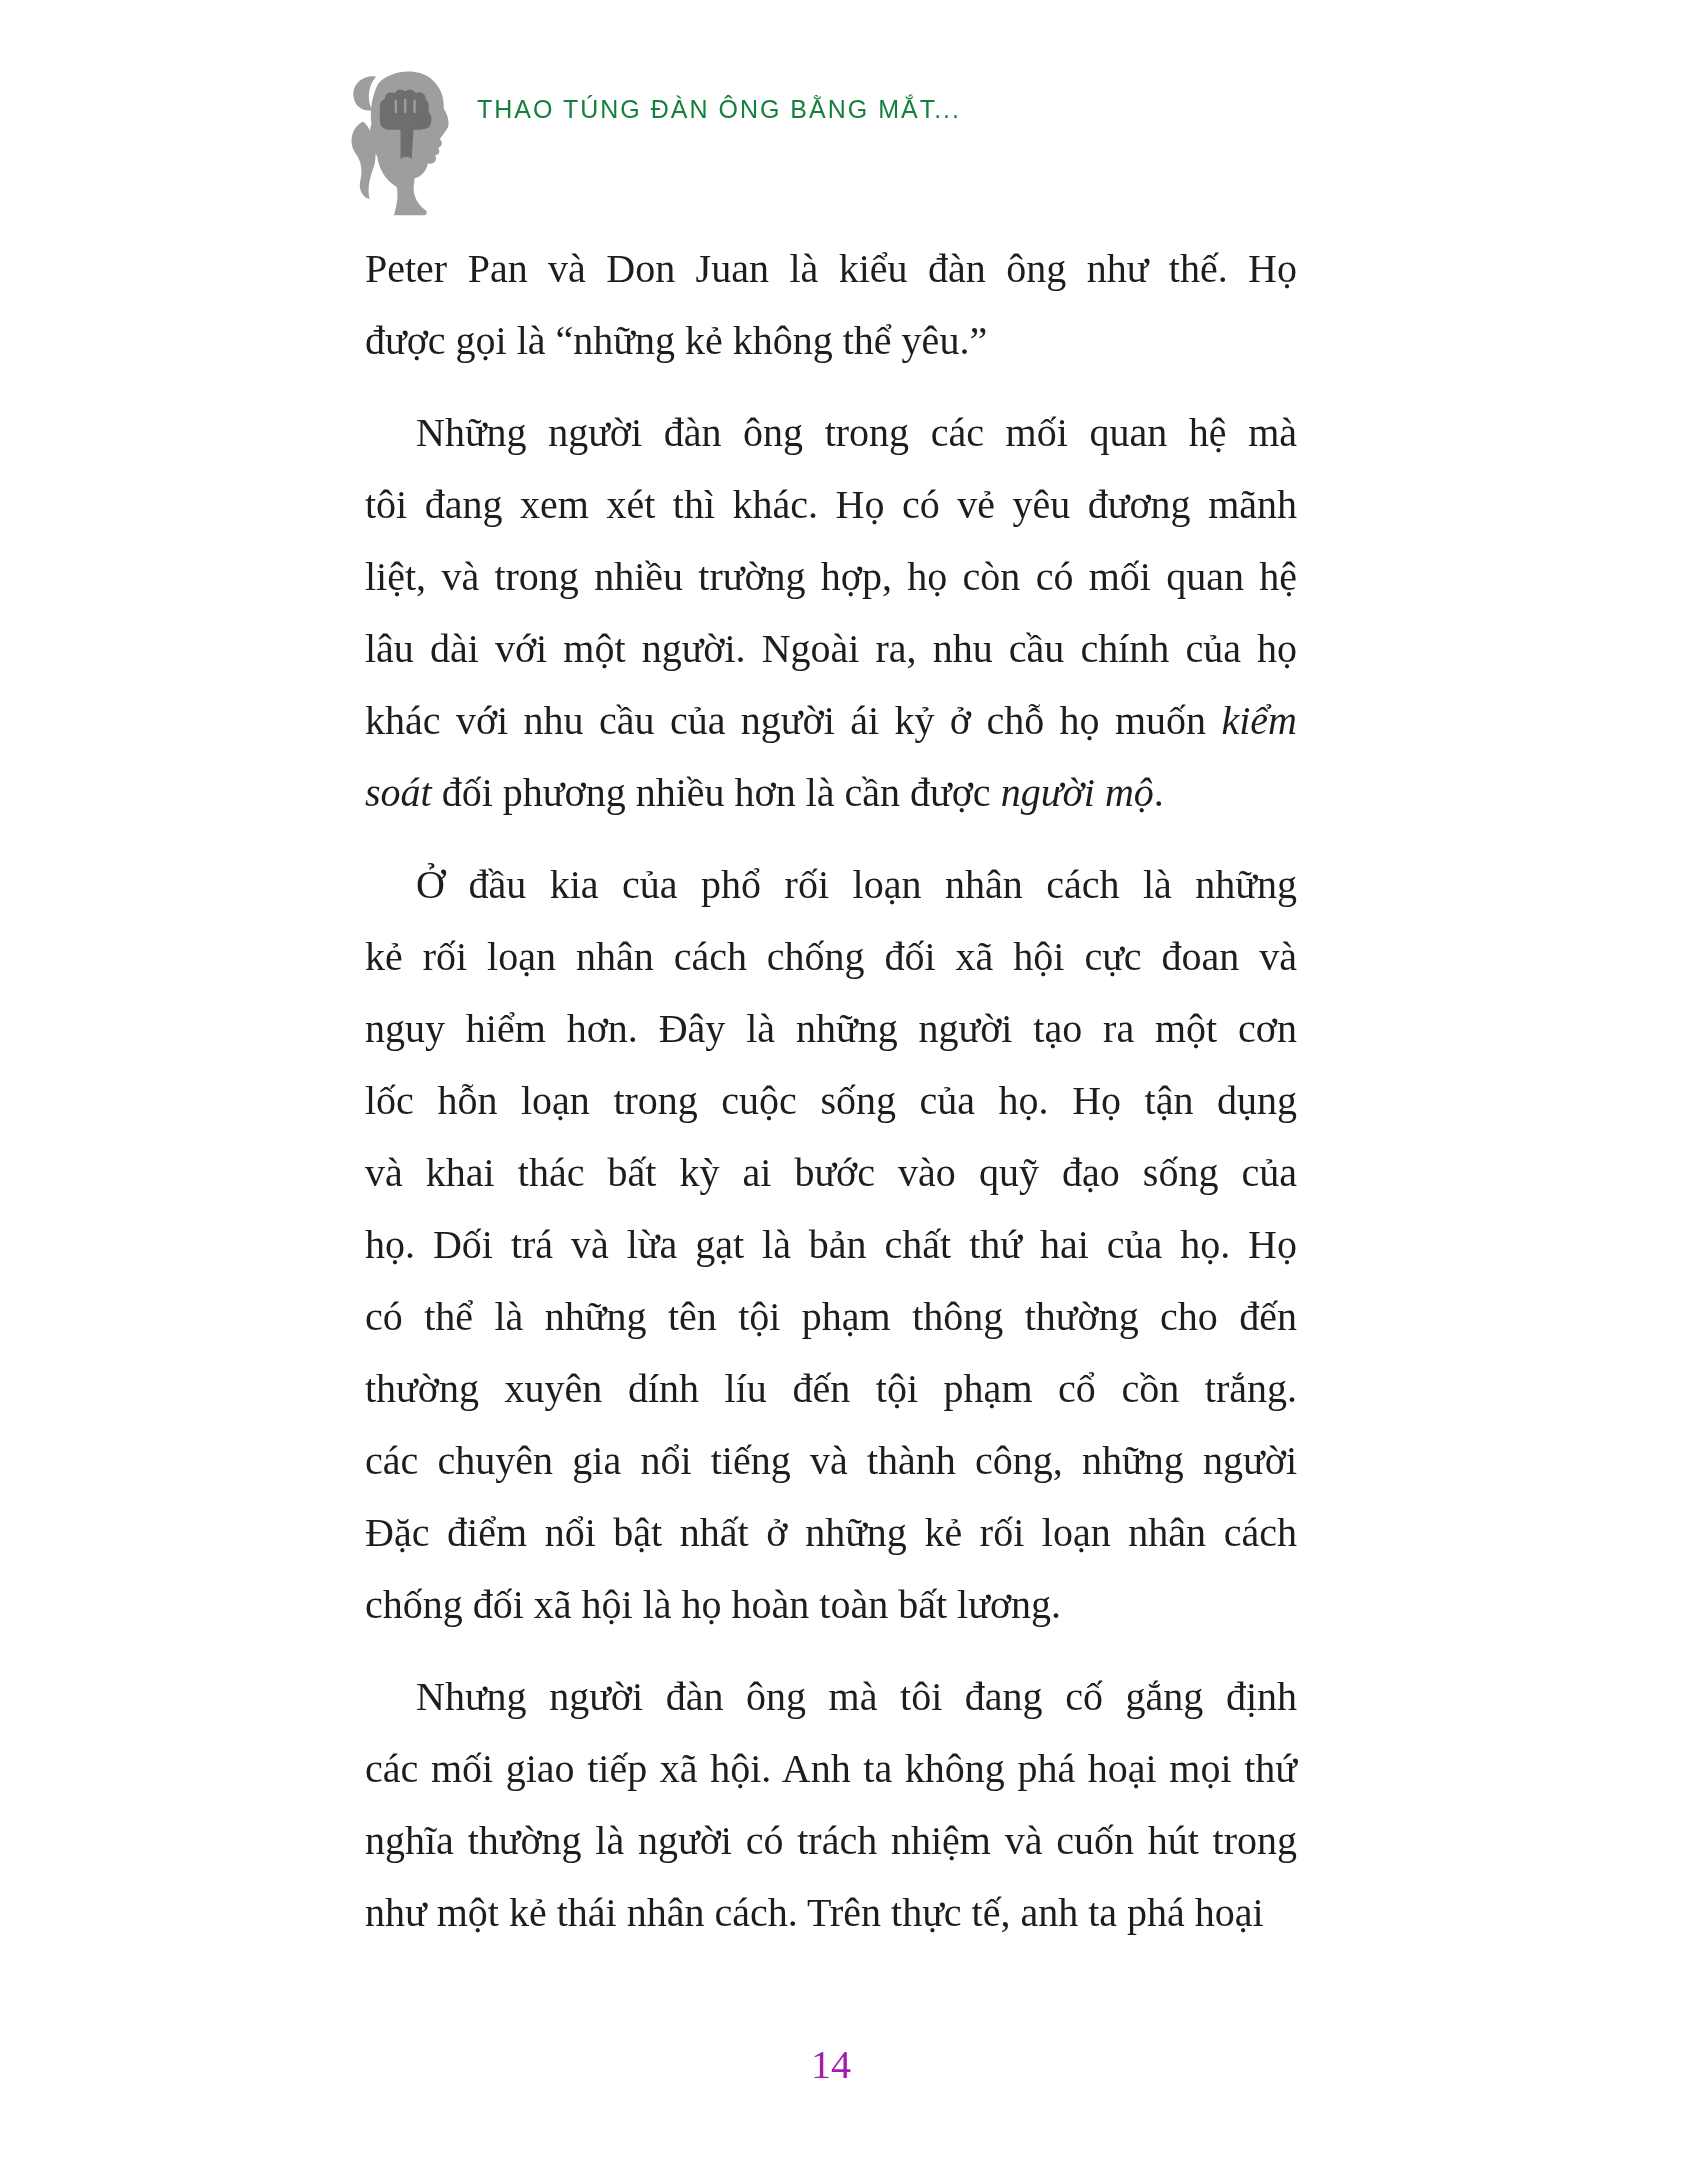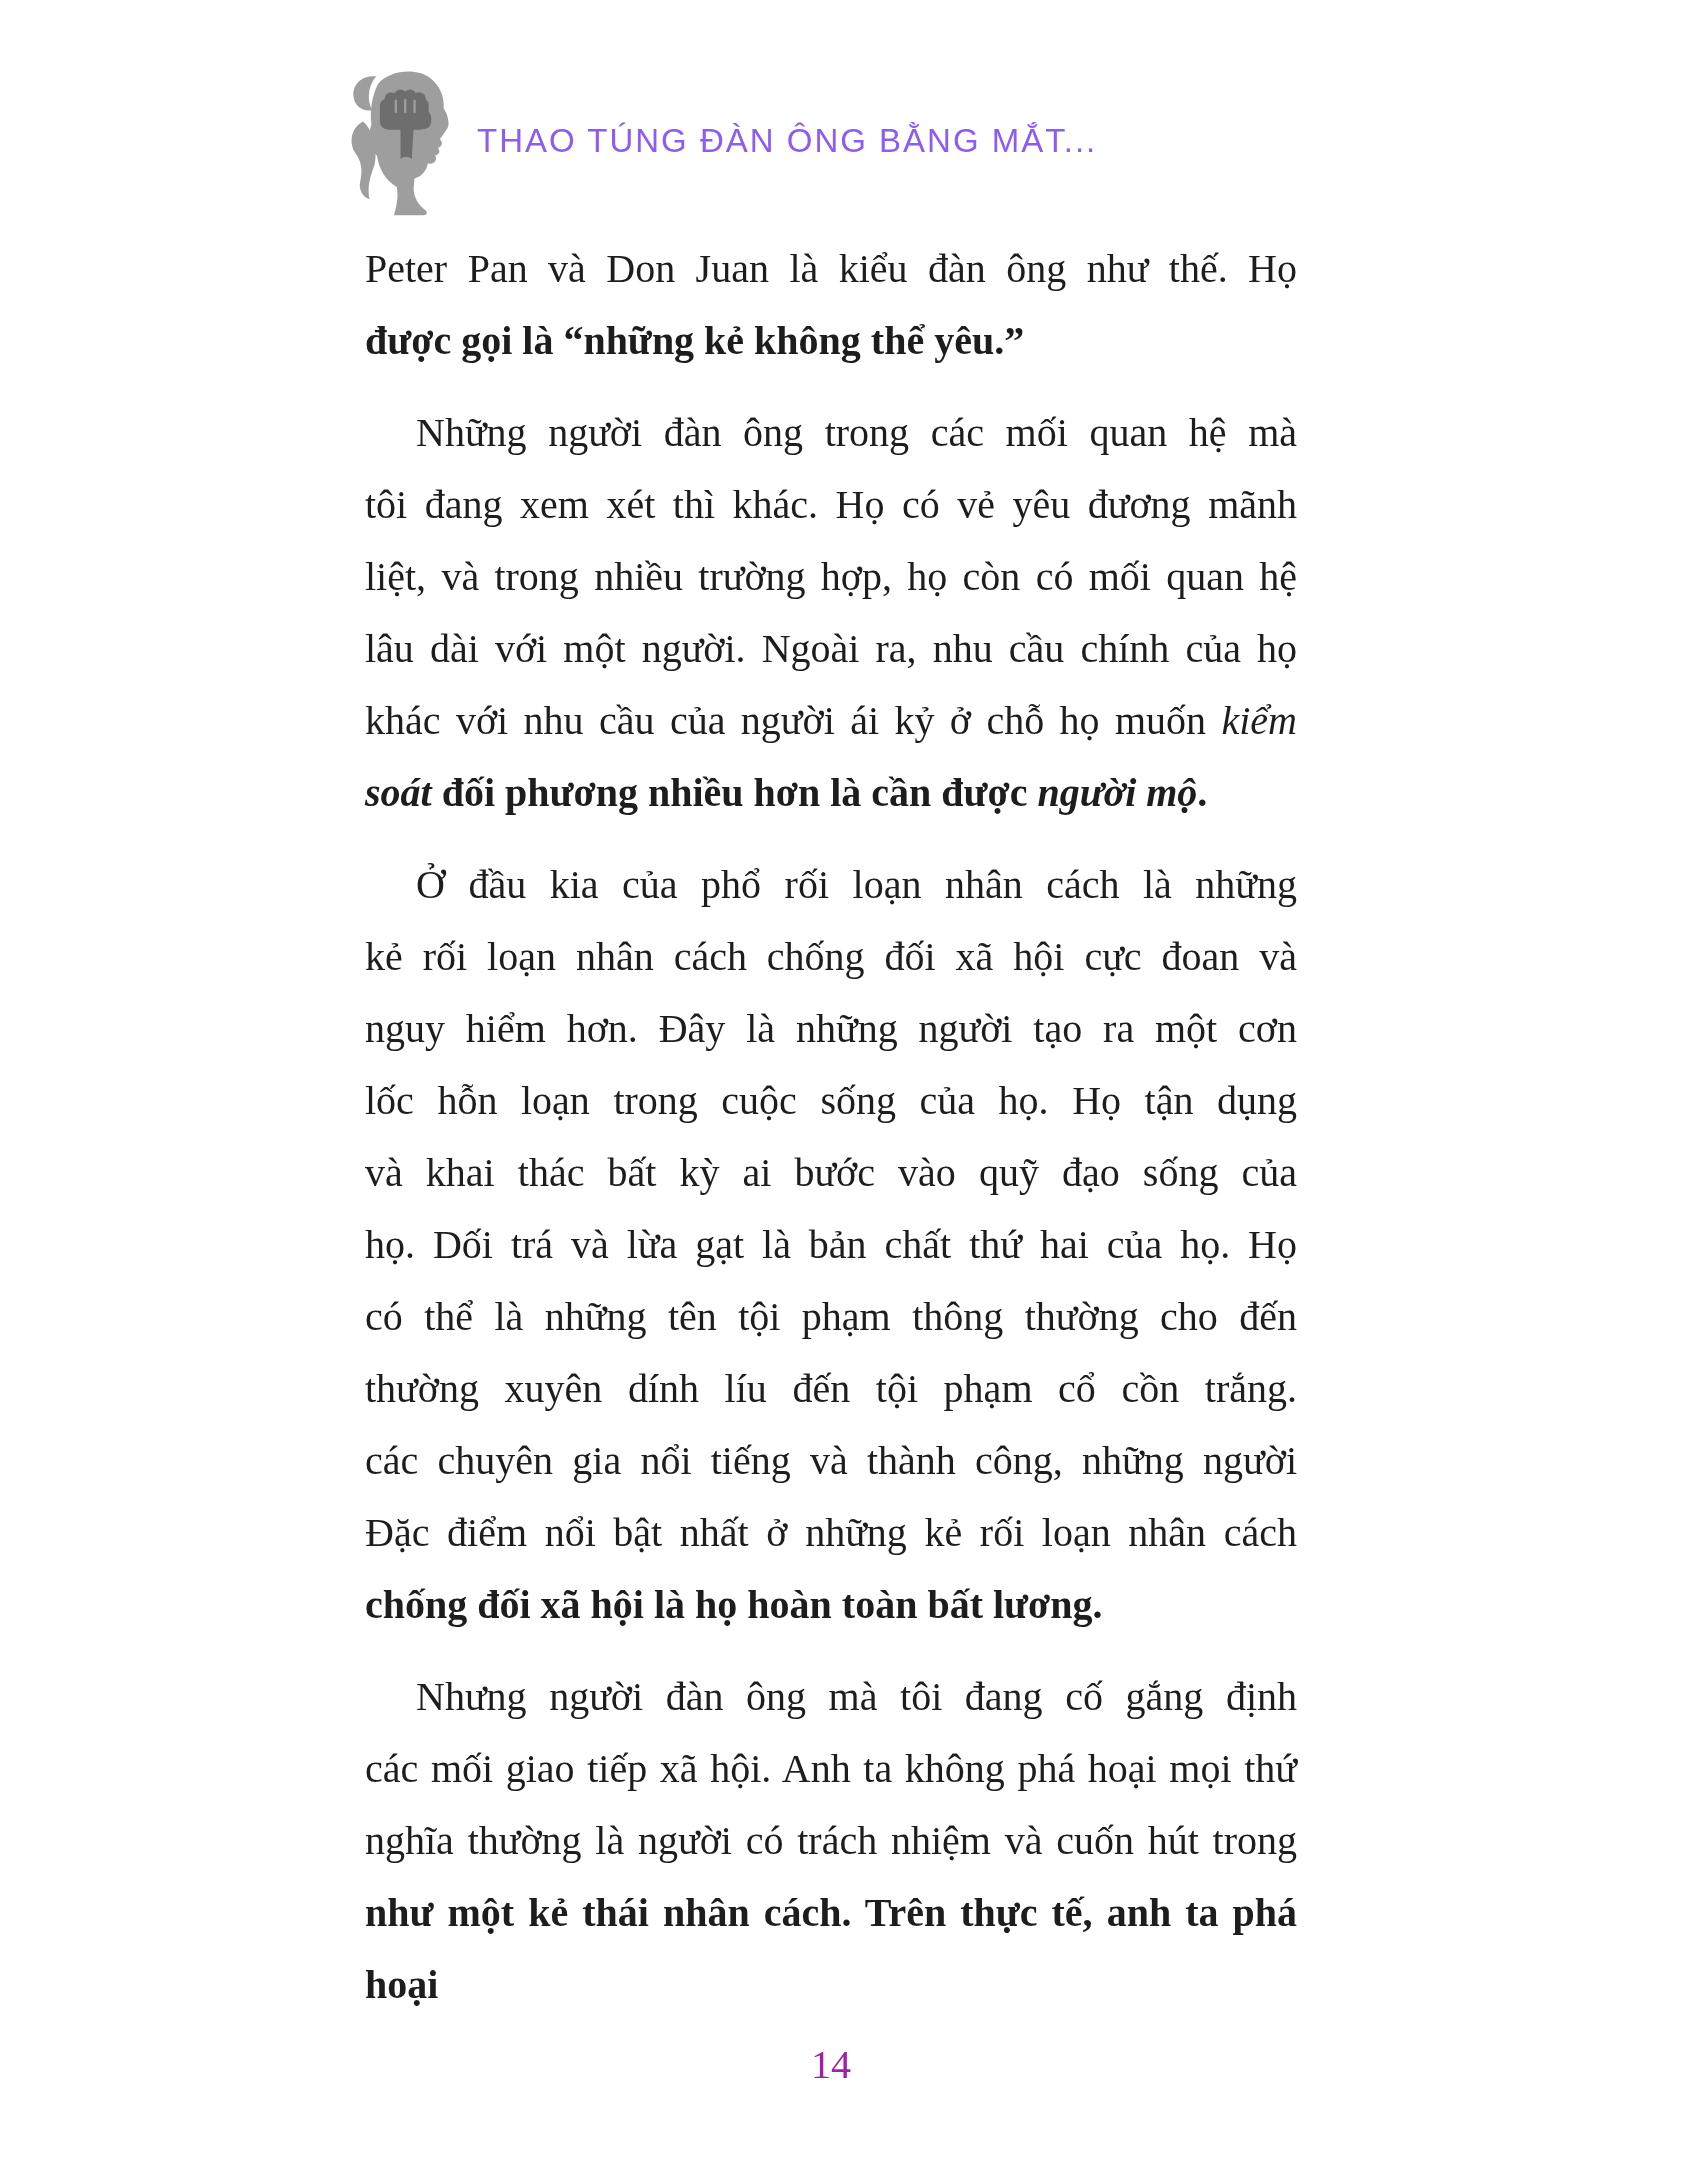--- a/index.html
+++ b/index.html
@@ -11,46 +11,46 @@
     overflow: hidden;
     font-family: "Liberation Serif", "DejaVu Serif", serif;
   }
 
   
   .header { position: absolute; top: 0; left: 0; width: 1683px; height: 228px; }
   .header-icon { position: absolute; left: 342px; top: 67px; width: 117px; height: 150px; }
   .header-title {
     position: absolute;
     left: 477px;
-    top: 122px;
+    top: 95px;
     font-family: "Liberation Sans", "DejaVu Sans", sans-serif;
-    font-size: 33px;
+    font-size: 25px;
     letter-spacing: 2px;
-    color: #8b5cf6;
+    color: #15803d;
     white-space: nowrap;
   }
 
   
   .body-text {
     position: absolute;
     left: 365px;
     top: 233px;
     width: 932px;
     font-size: 40px;
     line-height: 72px;
     color: #1d1d1d;
   }
   .para + .para { margin-top: 20px; }
   .line {
     text-align: justify;
     text-align-last: justify;
     -moz-text-align-last: justify;
     white-space: normal;
   }
-  .line.last { text-align-last: left; font-weight: bold; -moz-text-align-last: left; }
+  .line.last { text-align-last: left; -moz-text-align-last: left; }
   .para.indent .line.first { text-indent: 51px; }
   .line i { font-style: italic; }
 
   
   .page-number {
     position: absolute;
     left: 365px;
     top: 2041px;
     width: 932px;
     text-align: center;

